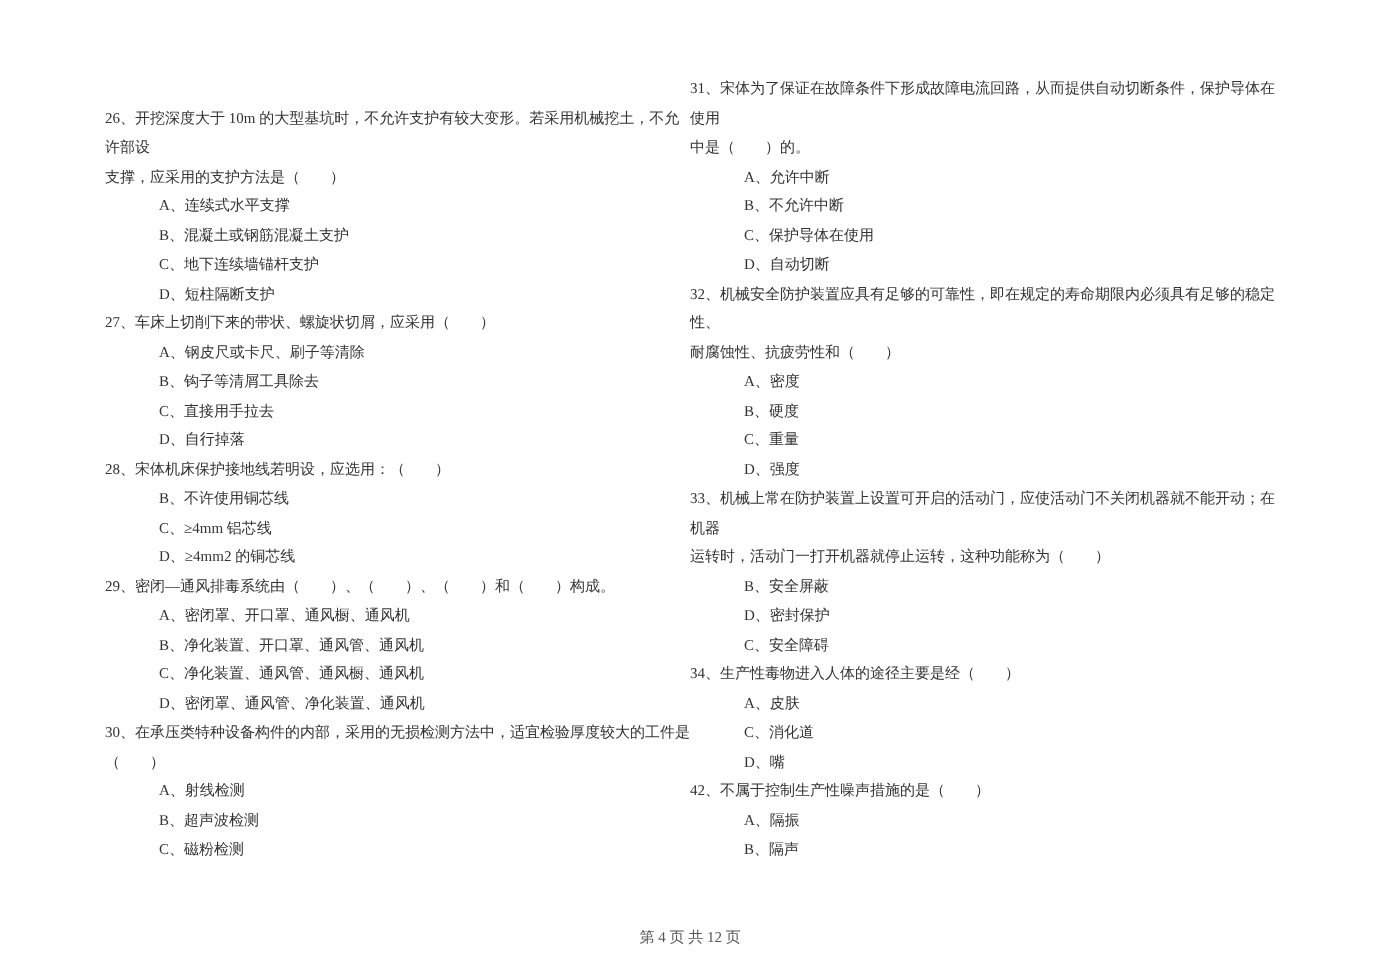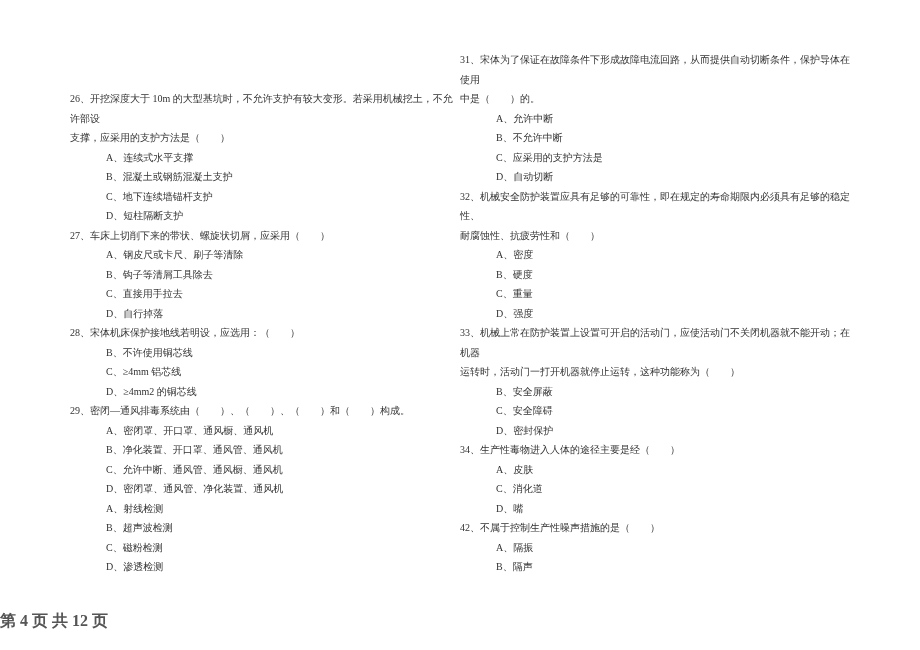--- a/index.html
+++ b/index.html
@@ -33,24 +33,23 @@
       display: block;
     }
     .q-cont {
       display: block;
     }
     .footer {
       position: absolute;
       bottom: 18px;
       left: 0;
       right: 0;
-      text-align: left;
-      font-size: 16px;
+      text-align: center;
+      font-size: 10px;
       color: #555;
-      font-weight: bold;
     }
   </style>
 </head>
 <body>
 
 <div class="columns">
   <div class="col">
     <span class="q-text">26、开挖深度大于 10m 的大型基坑时，不允许支护有较大变形。若采用机械挖土，不允许部设</span>
     <span class="q-cont">支撑，应采用的支护方法是（　　）</span>
     <span class="option">A、连续式水平支撑</span>
@@ -65,49 +64,49 @@
     <span class="option">D、自行掉落</span>
 
     <span class="q-text">28、宋体机床保护接地线若明设，应选用：（　　）</span>
     <span class="option">B、不许使用铜芯线</span>
     <span class="option">C、≥4mm 铝芯线</span>
     <span class="option">D、≥4mm2 的铜芯线</span>
 
     <span class="q-text">29、密闭—通风排毒系统由（　　）、（　　）、（　　）和（　　）构成。</span>
     <span class="option">A、密闭罩、开口罩、通风橱、通风机</span>
     <span class="option">B、净化装置、开口罩、通风管、通风机</span>
-    <span class="option">C、允许中断、通风管、通风橱、通风机</span>
+    <span class="option">C、净化装置、通风管、通风橱、通风机</span>
     <span class="option">D、密闭罩、通风管、净化装置、通风机</span>
 
+    <span class="q-text">30、在承压类特种设备构件的内部，采用的无损检测方法中，适宜检验厚度较大的工件是（　　）</span>
     <span class="option">A、射线检测</span>
     <span class="option">B、超声波检测</span>
     <span class="option">C、磁粉检测</span>
-    <span class="option">D、渗透检测</span>
   </div>
 
   <div class="col">
     <span class="q-text">31、宋体为了保证在故障条件下形成故障电流回路，从而提供自动切断条件，保护导体在使用</span>
     <span class="q-cont">中是（　　）的。</span>
     <span class="option">A、允许中断</span>
     <span class="option">B、不允许中断</span>
-    <span class="option">C、应采用的支护方法是</span>
+    <span class="option">C、保护导体在使用</span>
     <span class="option">D、自动切断</span>
 
     <span class="q-text">32、机械安全防护装置应具有足够的可靠性，即在规定的寿命期限内必须具有足够的稳定性、</span>
     <span class="q-cont">耐腐蚀性、抗疲劳性和（　　）</span>
     <span class="option">A、密度</span>
     <span class="option">B、硬度</span>
     <span class="option">C、重量</span>
     <span class="option">D、强度</span>
 
     <span class="q-text">33、机械上常在防护装置上设置可开启的活动门，应使活动门不关闭机器就不能开动；在机器</span>
     <span class="q-cont">运转时，活动门一打开机器就停止运转，这种功能称为（　　）</span>
     <span class="option">B、安全屏蔽</span>
+    <span class="option">D、密封保护</span>
     <span class="option">C、安全障碍</span>
-    <span class="option">D、密封保护</span>
 
     <span class="q-text">34、生产性毒物进入人体的途径主要是经（　　）</span>
     <span class="option">A、皮肤</span>
     <span class="option">C、消化道</span>
     <span class="option">D、嘴</span>
 
     <span class="q-text">42、不属于控制生产性噪声措施的是（　　）</span>
     <span class="option">A、隔振</span>
     <span class="option">B、隔声</span>
   </div>

